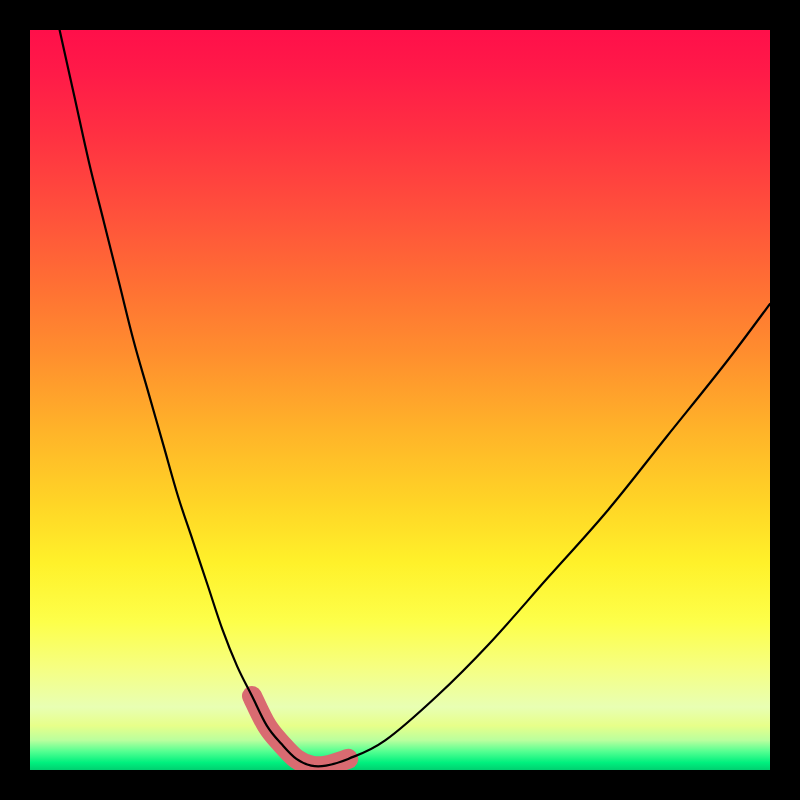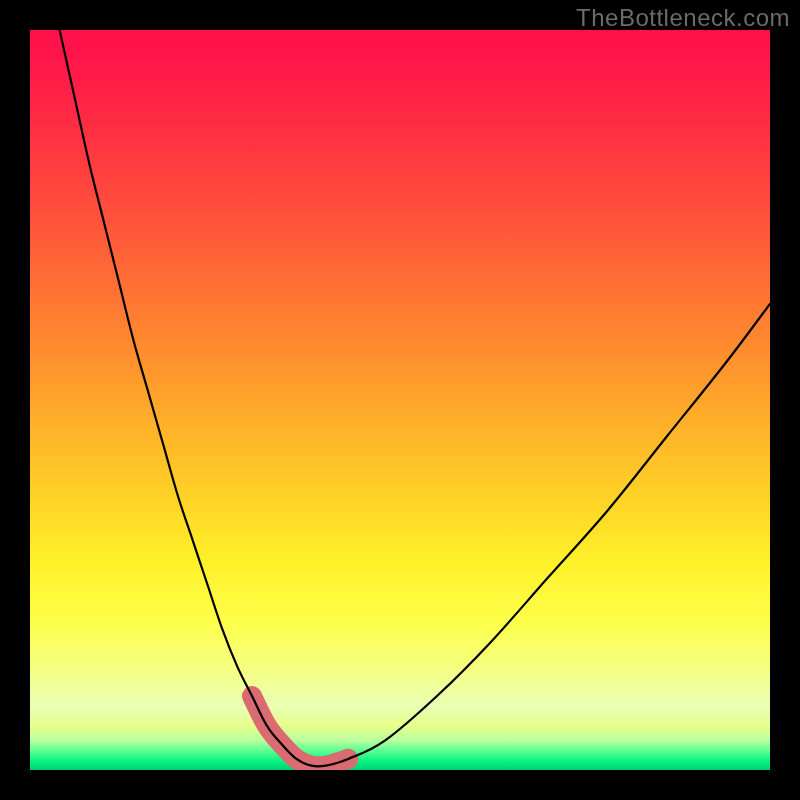--- a/index.html
+++ b/index.html
@@ -67,21 +67,20 @@
     left: 0;
     top: 0;
     width: 100%;
     height: 100%;
   }
 </style>
 </head>
 <body>
 
 <div class="frame">
-  <div class="watermark">TheBottleneck.com</div>
 
   <div class="plot">
     <div class="gradient"></div>
     <svg class="curve" viewBox="0 0 740 740" preserveAspectRatio="none">
       <path id="highlight-path" fill="none" stroke="#d96b71" stroke-width="20" stroke-linecap="round" stroke-linejoin="round" d="M 222 666 C 224.66400000000002 671.328 231.472 686.942 236.8 695.6 C 242.12800000000001 704.258 246.27200000000002 708.106 251.60000000000002 714.1 C 256.928 720.094 261.072 725.0372 266.4 728.9 C 271.72799999999995 732.7628 275.87199999999996 734.3611999999999 281.2 735.56 C 286.528 736.7588 289.34 736.7588 296 735.56 C 302.66 734.3611999999999 314.204 730.0988 318.2 728.9"></path>
       <path id="main-path" fill="none" stroke="#000" stroke-width="2.2" stroke-linecap="round" stroke-linejoin="round" d="M 29.6 0 C 32.264 11.988000000000003 39.071999999999996 42.62400000000002 44.4 66.60000000000002 C 49.728 90.57600000000002 53.872 110.55600000000005 59.2 133.20000000000005 C 64.528 155.84400000000005 68.672 171.088 74 192.39999999999998 C 79.328 213.71199999999996 83.472 230.28799999999995 88.8 251.59999999999997 C 94.128 272.912 98.272 290.82 103.60000000000001 310.8 C 108.92800000000001 330.78000000000003 113.072 343.952 118.4 362.59999999999997 C 123.72800000000001 381.24799999999993 127.87199999999999 395.75199999999995 133.2 414.4 C 138.528 433.048 142.672 448.88399999999996 148 466.2 C 153.328 483.516 157.472 494.61600000000004 162.8 510.6 C 168.12800000000001 526.5840000000001 172.272 539.016 177.6 555 C 182.928 570.984 187.072 584.7479999999999 192.4 599.4 C 197.728 614.052 201.872 624.4119999999999 207.20000000000002 636.4 C 212.52800000000002 648.388 216.672 655.3439999999999 222 666 C 227.328 676.6560000000001 231.472 686.942 236.8 695.6 C 242.12800000000001 704.258 246.27200000000002 708.106 251.60000000000002 714.1 C 256.928 720.094 261.072 725.0372 266.4 728.9 C 271.72799999999995 732.7628 275.87199999999996 734.3611999999999 281.2 735.56 C 286.528 736.7588 289.34 736.7588 296 735.56 C 302.66 734.3611999999999 307.544 733.4288 318.2 728.9 C 328.856 724.3711999999999 339.21599999999995 721.722 355.2 710.4 C 371.184 699.078 388.35200000000003 683.316 407.00000000000006 666 C 425.6480000000001 648.684 438.82000000000005 635.5120000000001 458.8 614.2 C 478.78 592.888 496.688 571.576 518 547.6 C 539.312 523.624 555.888 506.308 577.2 481 C 598.5120000000001 455.692 615.088 433.64 636.4 407 C 657.712 380.36 676.9519999999999 356.97599999999994 695.5999999999999 332.99999999999994 C 714.2479999999999 309.02399999999994 732.008 284.456 740 273.8"></path>
     </svg>
   </div>
 </div>
 

